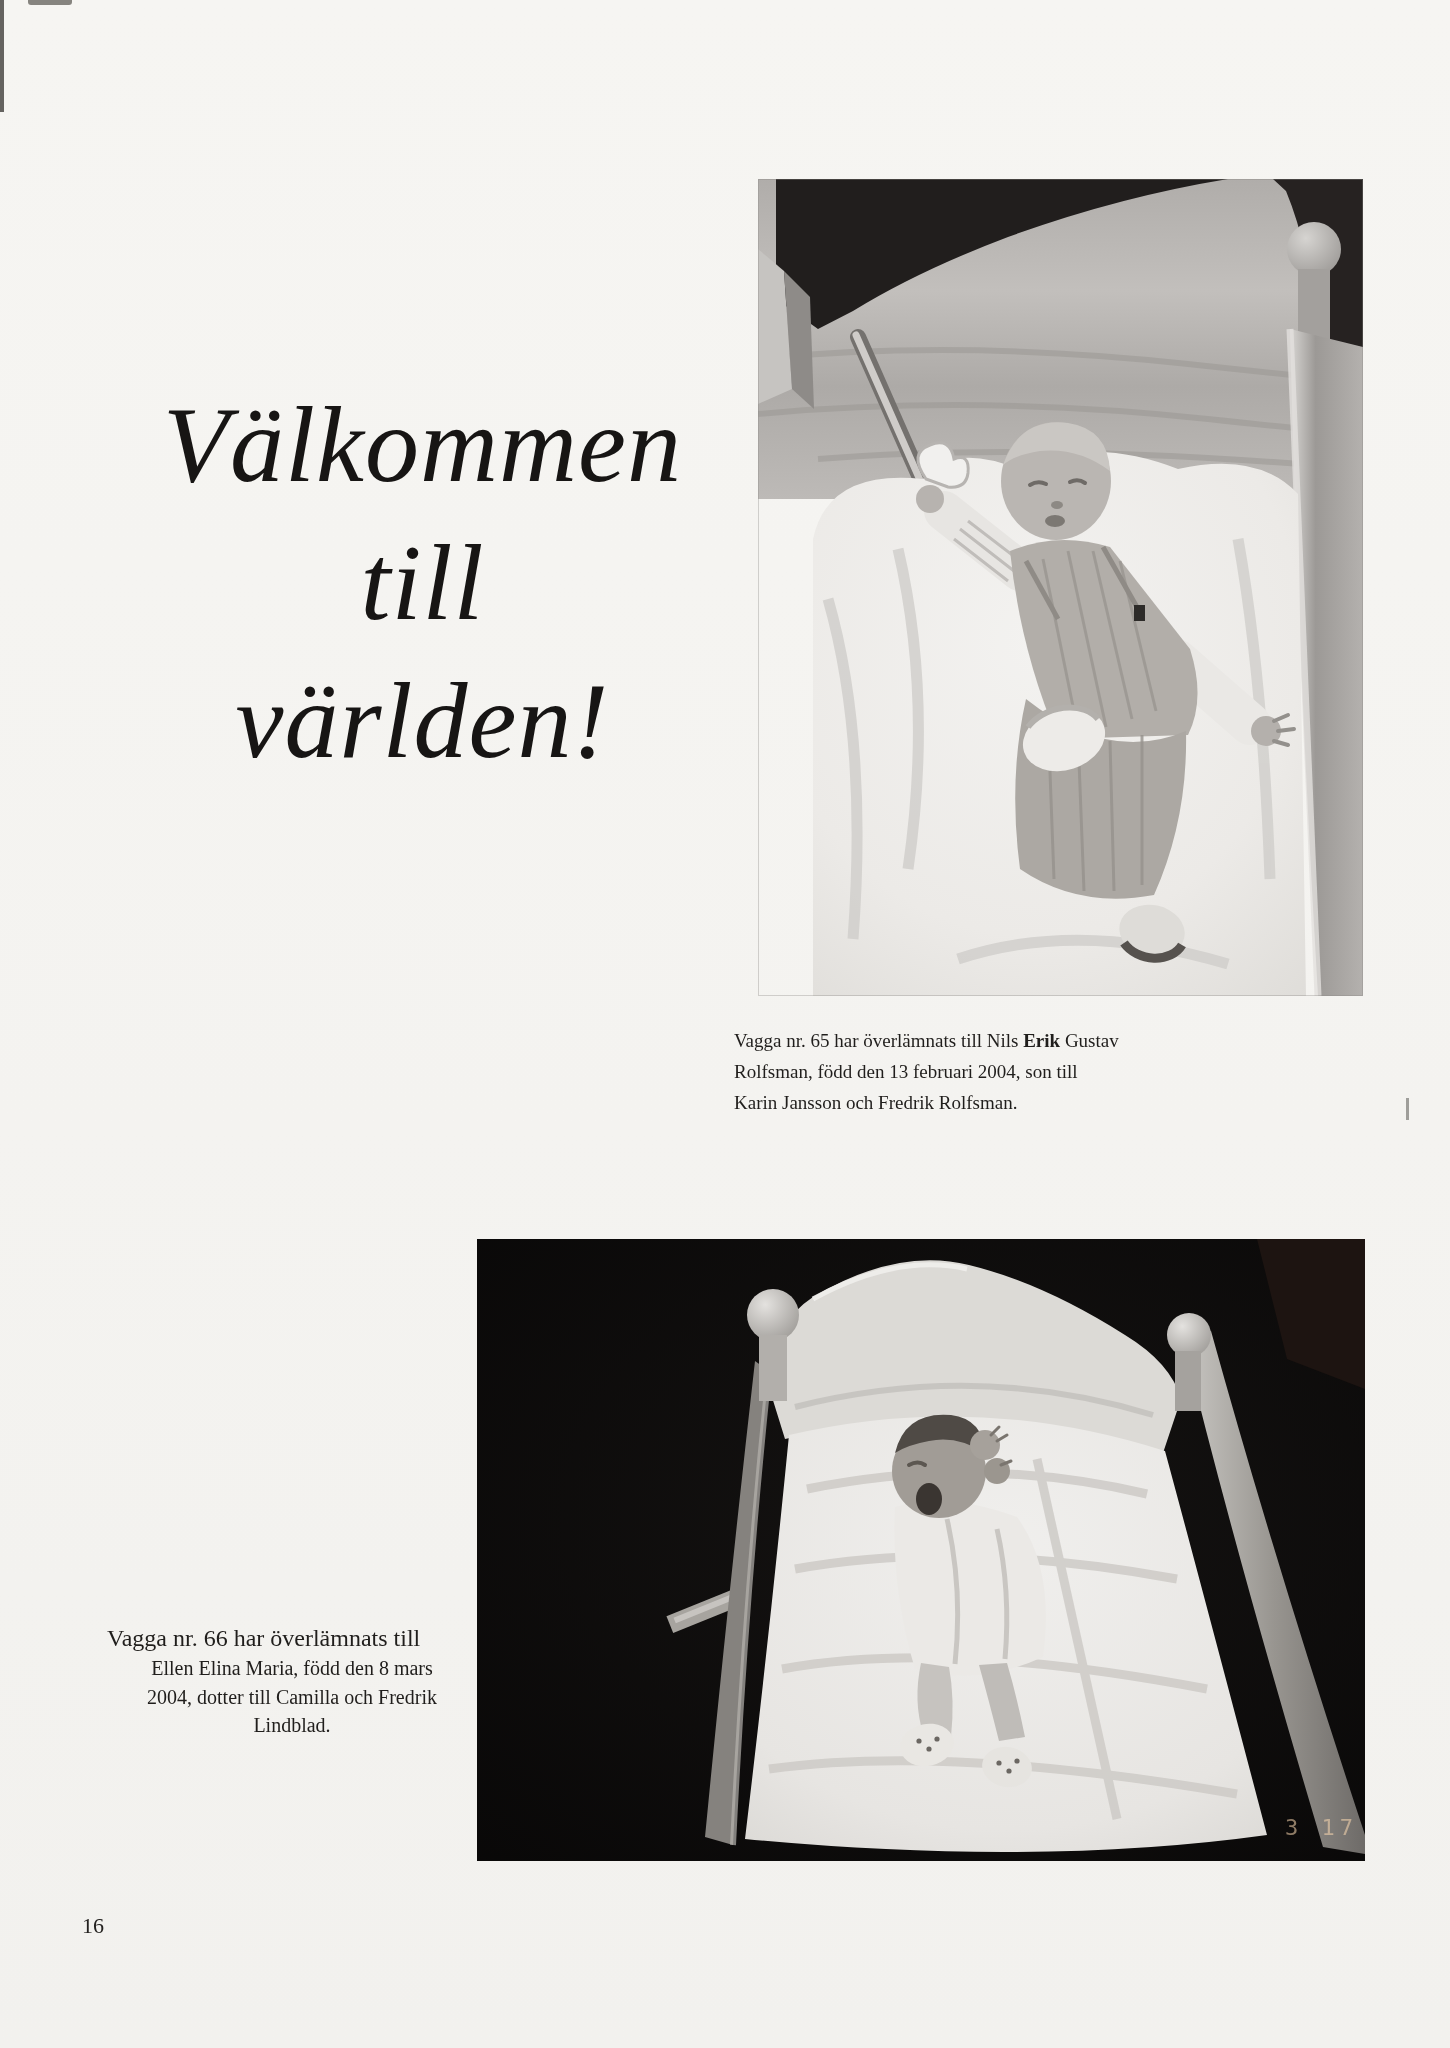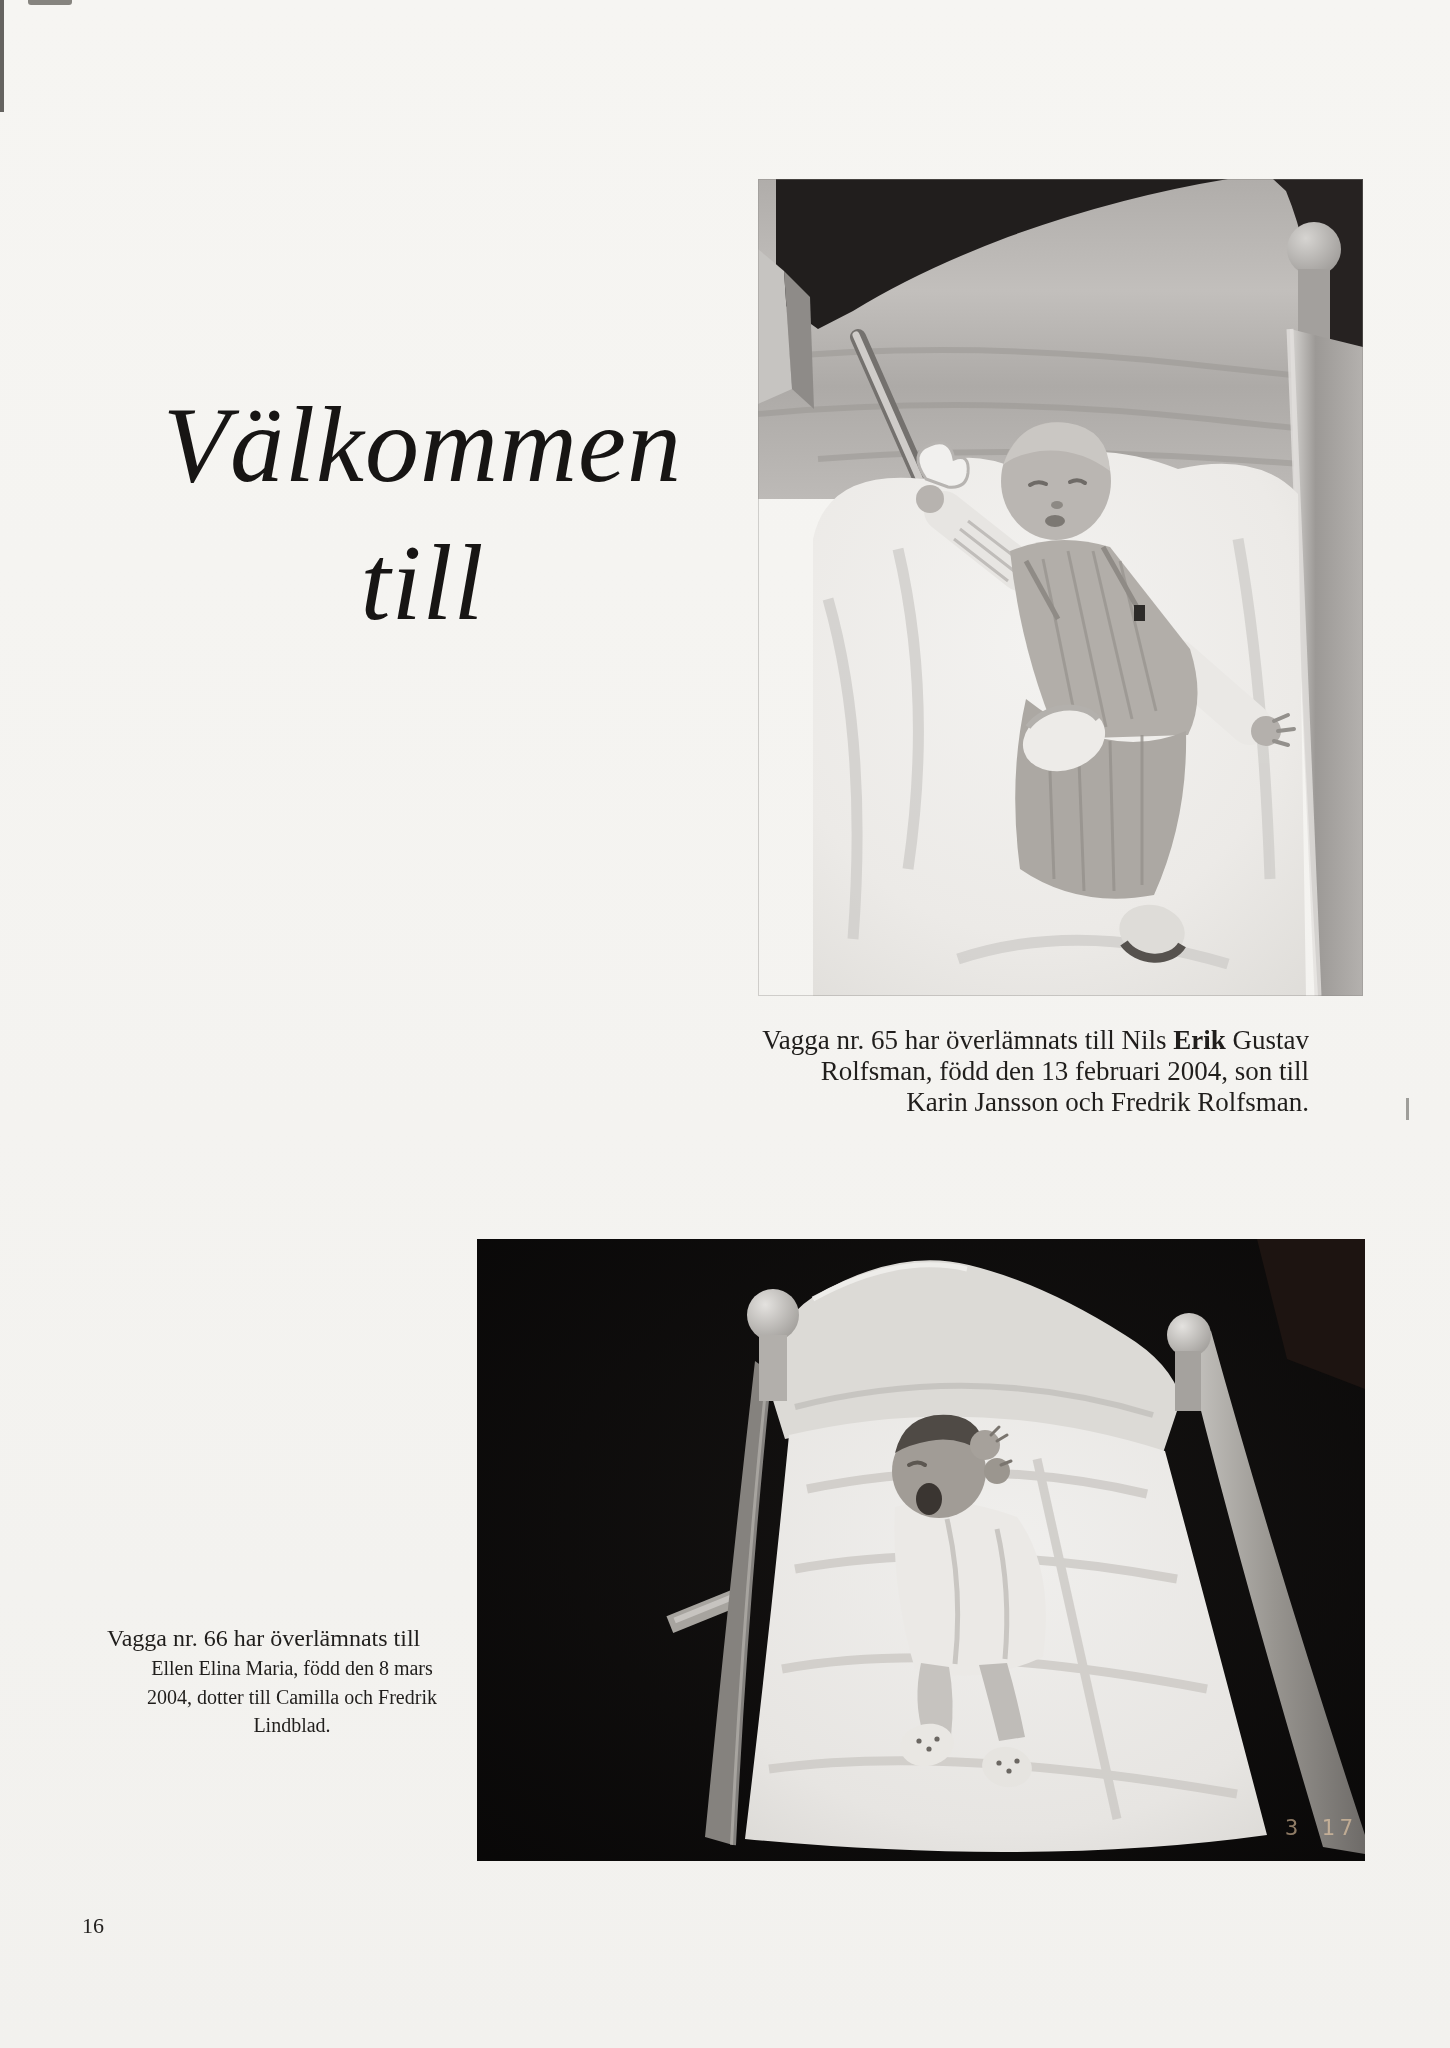--- a/index.html
+++ b/index.html
@@ -28,21 +28,21 @@
     color:#171514;
   }
 
   .photo { position:absolute; display:block;margin-top:36px; }
   .photo svg { display:block; width:100%; height:100%; }
   .photo-1 { left:758px; top:143px; width:605px; height:817px; }
   .photo-2 { left:477px; top:1203px; width:888px; height:622px; }
 
   .caption-1 {
     position:absolute; left:734px; top:1025px; width:575px;
-    font-size:27px; line-height:31px; color:#201e1c;text-align:right;
+    font-size:19px; line-height:31px; color:#201e1c;
   }
   .caption-1 strong { font-weight:bold; }
 
   .caption-2 { position:absolute; left:107px; top:1623px; width:370px; color:#201e1c; }
   .caption-2 .cap2-line1 { font-size:24px; line-height:31px; }
   .caption-2 .cap2-small { font-size:20px; line-height:28.5px;text-align:center; }
 
   .page-number { position:absolute; left:82px; top:1905px; font-size:22px; color:#242220;margin-top:8px; }
 </style>
 </head>
@@ -50,20 +50,21 @@
 
 <div class="page">
 
   <div class="artifact-left-edge"></div>
   <div class="artifact-top-smudge"></div>
   <div class="artifact-right-tick"></div>
 
   <div class="main-title">
     <div>Välkommen</div>
     <div>till</div>
+    <div>världen!</div>
   </div>
 
   <div class="photo photo-1">
     <svg viewBox="0 0 605 817" preserveAspectRatio="none">
       <defs>
         <linearGradient id="p1wood" x1="0" y1="0" x2="0" y2="1">
           <stop offset="0" stop-color="#b0adaa"></stop>
           <stop offset="0.35" stop-color="#c2bfbc"></stop>
           <stop offset="0.65" stop-color="#adaaa7"></stop>
           <stop offset="1" stop-color="#bdbab7"></stop>

